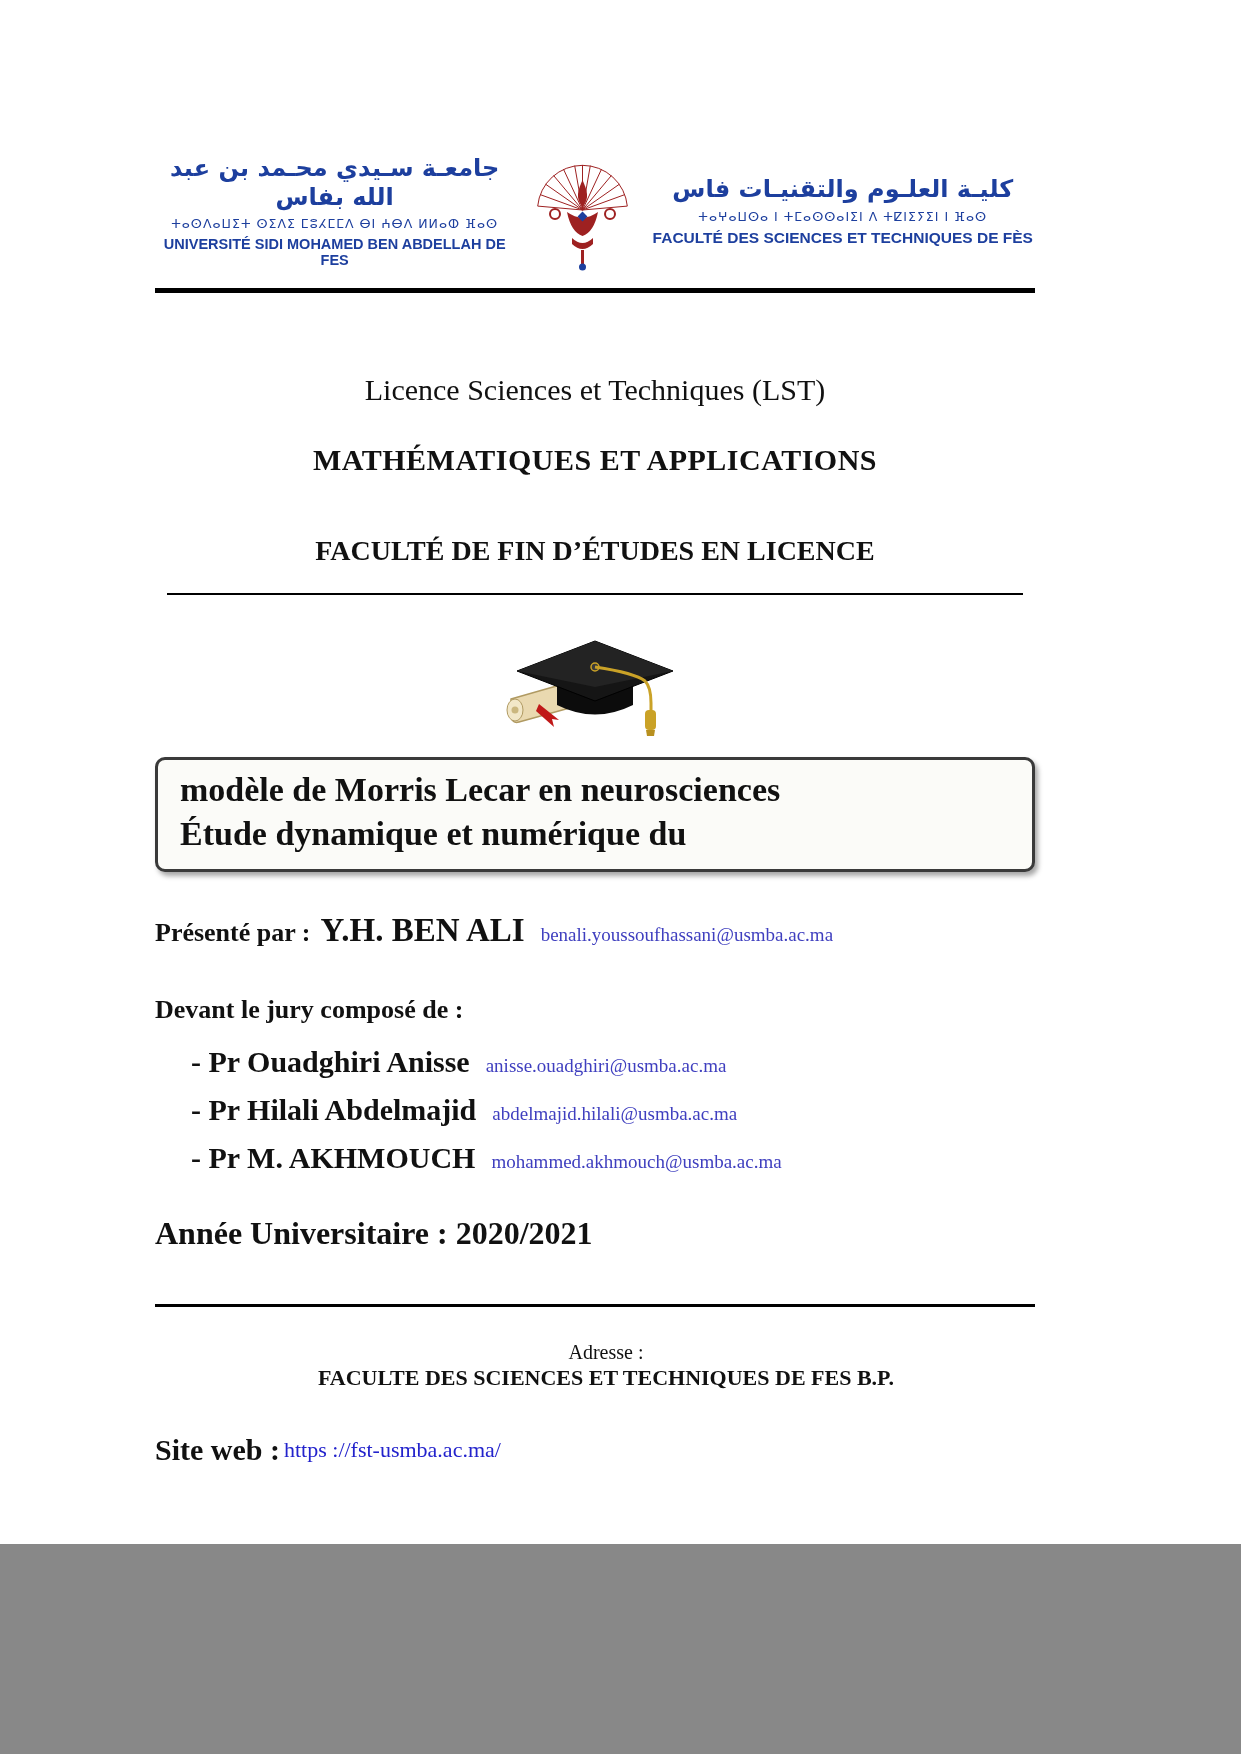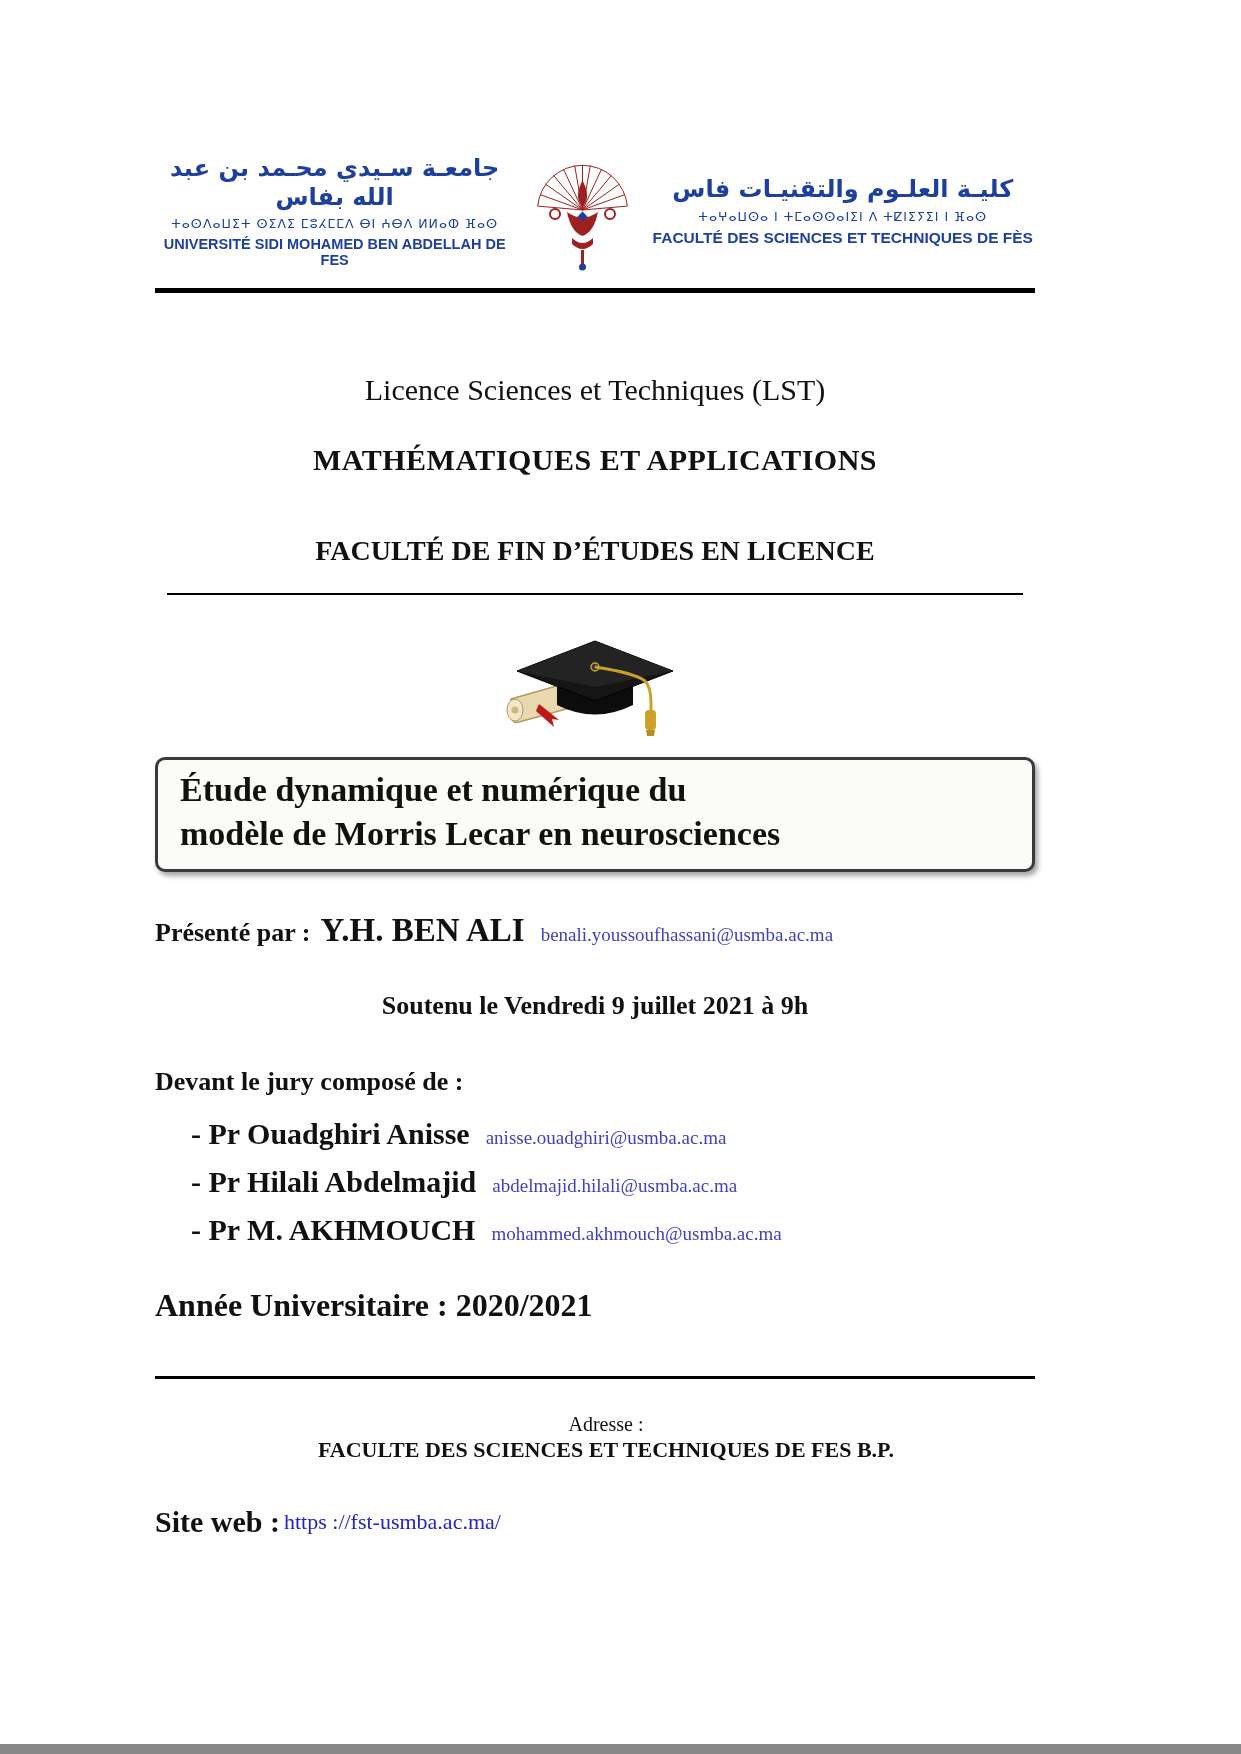--- a/index.html
+++ b/index.html
@@ -4,21 +4,21 @@
 <style>
   :root{
     --header-blue:#1d3f9e;
     --email-blue:#3f3fbf;
     --url-blue:#2323cc;
     --box-bg:#fbfbf8;
   }
   *{box-sizing:border-box;}
   html,body{margin:0;padding:0;background:#888;}
   .page{
-    width:1241px;height:1744px;margin:0 auto;background:#ffffff;
+    width:1241px;height:1544px;margin:0 auto;background:#ffffff;
     padding:150px 206px 30px 155px;
     font-family:"Liberation Serif","DejaVu Serif",serif;color:#111;
     position:relative;
   }
   
   .header{display:flex;align-items:center;justify-content:space-between;gap:14px;}
   .hblock{text-align:center;}
   .hblock.left{width:372px;}
   .hblock.right{width:398px;}
   .arabic{font-family:"DejaVu Sans",sans-serif;direction:rtl;color:var(--header-blue);
@@ -136,31 +136,30 @@
         <path d="M102 34 L180 64 L102 80 L24 64 Z" fill="#232323"></path>
         <circle cx="102" cy="60" r="4" fill="#3a3a3a" stroke="#caa227" stroke-width="1.5"></circle>
         <path d="M102 60 Q142 66 152 74 Q158 80 158 96 L158 104" fill="none" stroke="#caa227" stroke-width="3"></path>
         <rect x="152" y="103" width="11" height="20" rx="4" fill="#caa227"></rect>
         <path d="M153 123 l9 0 l-1 6 l-7 0 z" fill="#b8901f"></path>
       </g>
     </svg>
   </div>
 
   <div class="titlebox">
+    <div>modèle de Morris Lecar en neurosciences</div>
     <div>Étude dynamique et numérique du</div>
-    <div>modèle de Morris Lecar en neurosciences</div>
   </div>
 
   <div class="presente">
     <span class="p-label">Présenté par :</span>
     <span class="p-name">Y.H. BEN ALI</span>
     <a class="p-email" href="#">benali.youssoufhassani@usmba.ac.ma</a>
   </div>
 
-  <div class="soutenu">Soutenu le Vendredi 9 juillet 2021 à 9h</div>
 
   <div class="jury-head">Devant le jury composé de :</div>
   <div class="jury">
     <div class="jury-item">
       <span class="j-name">- Pr Ouadghiri Anisse</span>
       <a class="j-email" href="#">anisse.ouadghiri@usmba.ac.ma</a>
     </div>
     <div class="jury-item">
       <span class="j-name">- Pr Hilali Abdelmajid</span>
       <a class="j-email" href="#">abdelmajid.hilali@usmba.ac.ma</a>

